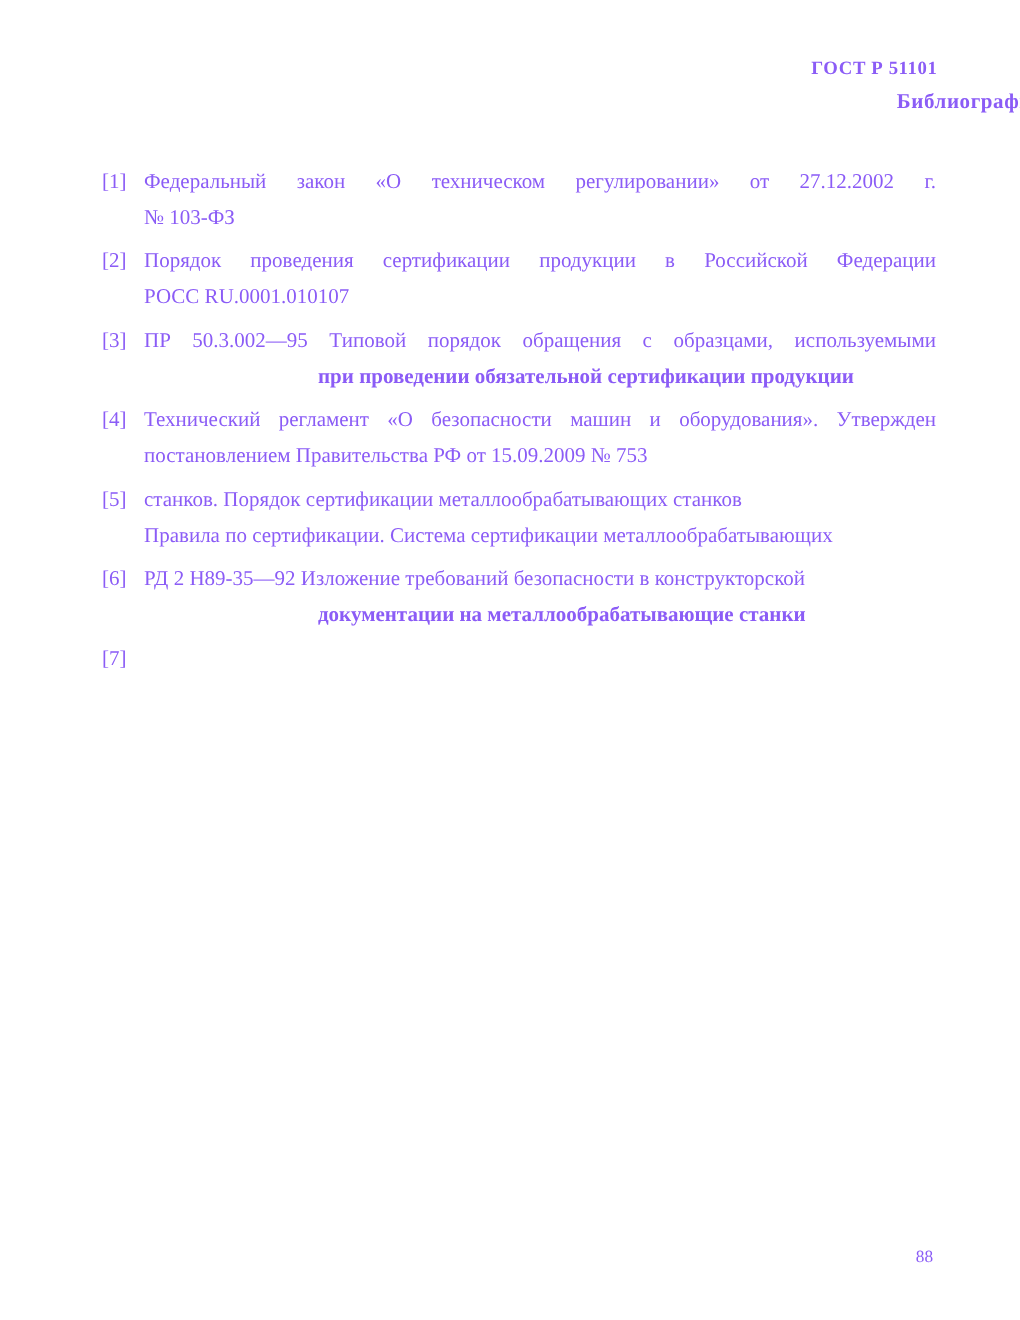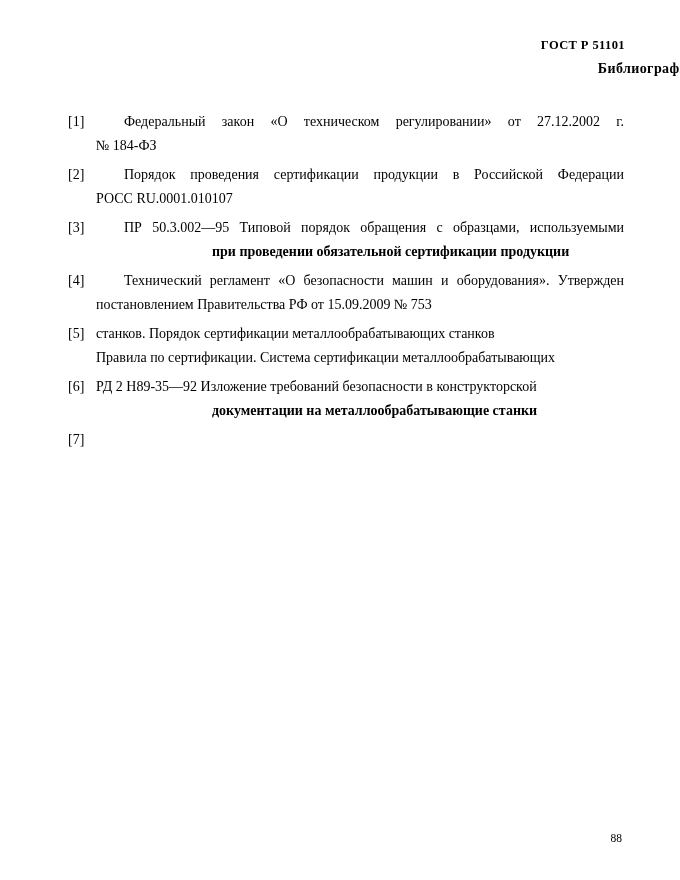--- a/index.html
+++ b/index.html
@@ -6,21 +6,21 @@
     margin: 0;
     padding: 0;
     background: #ffffff;
   }
   .page {
     position: relative;
     width: 680px;
     height: 880px;
     background: #ffffff;
     font-family: "Liberation Serif", "DejaVu Serif", serif;
-    color: #000000;
+    color: #8b5cf6;
     overflow: hidden;
   }
   .std-code {
     position: absolute;
     top: 38px;
     right: 55px;
     font-size: 12.5px;
     font-weight: bold;
     letter-spacing: 0.4px;
     white-space: nowrap;
@@ -54,21 +54,20 @@
   .entry-body {
     flex: 1;
     min-width: 0;
   }
   .line {
     display: block;
   }
   .just {
     text-align: justify;
     text-align-last: justify;
-    margin-left: 28px;
   }
   .cont-indent {
     padding-left: 116px;
     font-weight: bold;
   }
   .page-num {
     position: absolute;
     right: 58px;
     bottom: 36px;
     font-size: 11.5px;
@@ -82,21 +81,21 @@
   <div class="std-code">ГОСТ Р 51101</div>
 
   <div class="doc-title">Библиография</div>
 
   <div class="biblio">
 
     <div class="entry">
       <span class="entry-num">[1]</span>
       <span class="entry-body">
         <span class="line just">Федеральный закон «О техническом регулировании» от 27.12.2002 г.</span>
-        <span class="line">№ 184-ФЗ</span>
+        <span class="line">№ 103-ФЗ</span>
       </span>
     </div>
 
     <div class="entry">
       <span class="entry-num">[2]</span>
       <span class="entry-body">
         <span class="line just">Порядок проведения сертификации продукции в Российской Федерации</span>
         <span class="line">РОСС RU.0001.010107</span>
       </span>
     </div>

